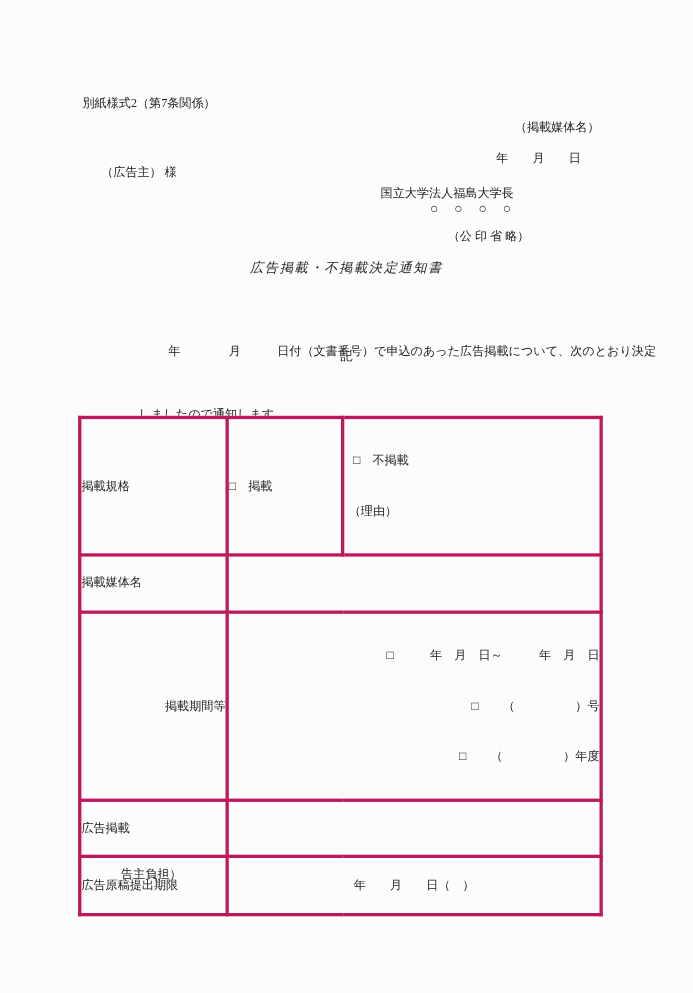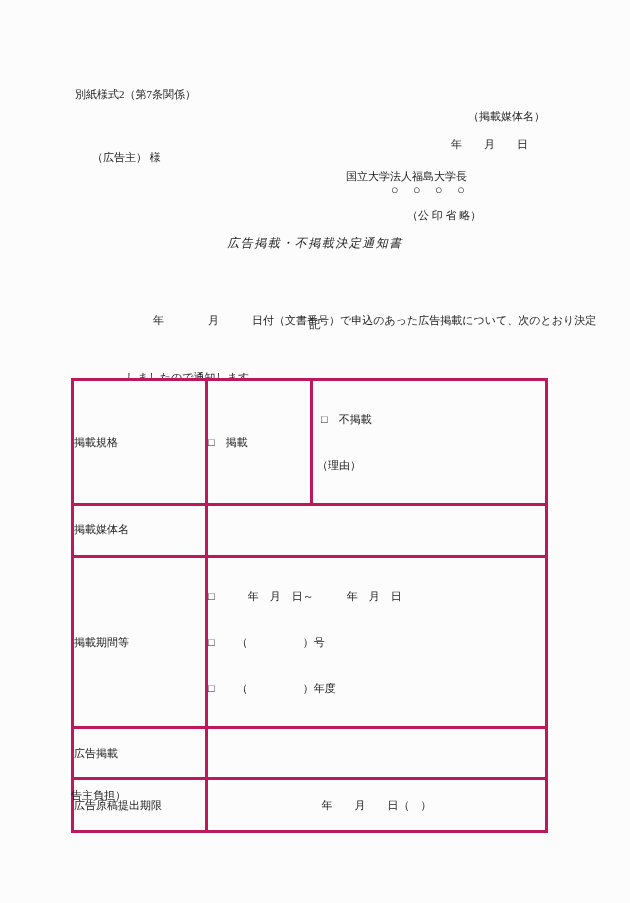--- a/index.html
+++ b/index.html
@@ -51,41 +51,41 @@
     border: 3px solid #be185d;
     font-size: 11px;
     padding: 0;
     vertical-align: middle;
     overflow: hidden;
   }
   col.c1 { width: 134px; }
   col.c2 { width: 105px; }
   col.c3 { width: 235px; }
   tr.r1 td { height: 73px; }
-  tr.r2 td { height: 49px; font-family: Liberation Mono, monospace; }
-  tr.r3 td { height: 50px; }
+  tr.r2 td { height: 49px; }
+  tr.r3 td { height: 50px; text-align: right; }
   tr.r4 td { height: 47px; }
   tr.r5 td { height: 48px; }
   tr.r6 td { height: 46px; }
   tr.r7 td { height: 50px; }
 
   td.row-label { padding-left: 7px; white-space: pre; }
   td.opt-publish { padding-left: 8px; white-space: pre; }
   td.opt-reject { vertical-align: top; padding-top: 3px; }
   td.opt-reject .opt-line    { padding-left: 8px; white-space: pre; line-height: 16px; }
   td.opt-reject .reason-line { padding-left: 4px; white-space: pre; line-height: 16px; }
   td.period-cell { vertical-align: top; padding: 2px 0 0 5px; }
   td.period-cell div { white-space: pre; line-height: 16px; }
   td.date-cell { text-align: center; white-space: pre; }
   td.empty-cell { }
 
   #notes { top: 757px; left: 71px; width: 486px; line-height: 15.6px; }
   .note-line  { white-space: pre; }
   .note-label { display: inline-block; width: 39px; }
-  .note-cont  { white-space: pre; }
+  .note-cont  { margin-left: 39px; white-space: pre; }
 </style>
 </head>
 <body>
 
 <div class="page">
 
   <div class="abs" id="form-label">別紙様式2（第7条関係）</div>
 
   <div class="abs" id="doc-number">（掲載媒体名）</div>
 

